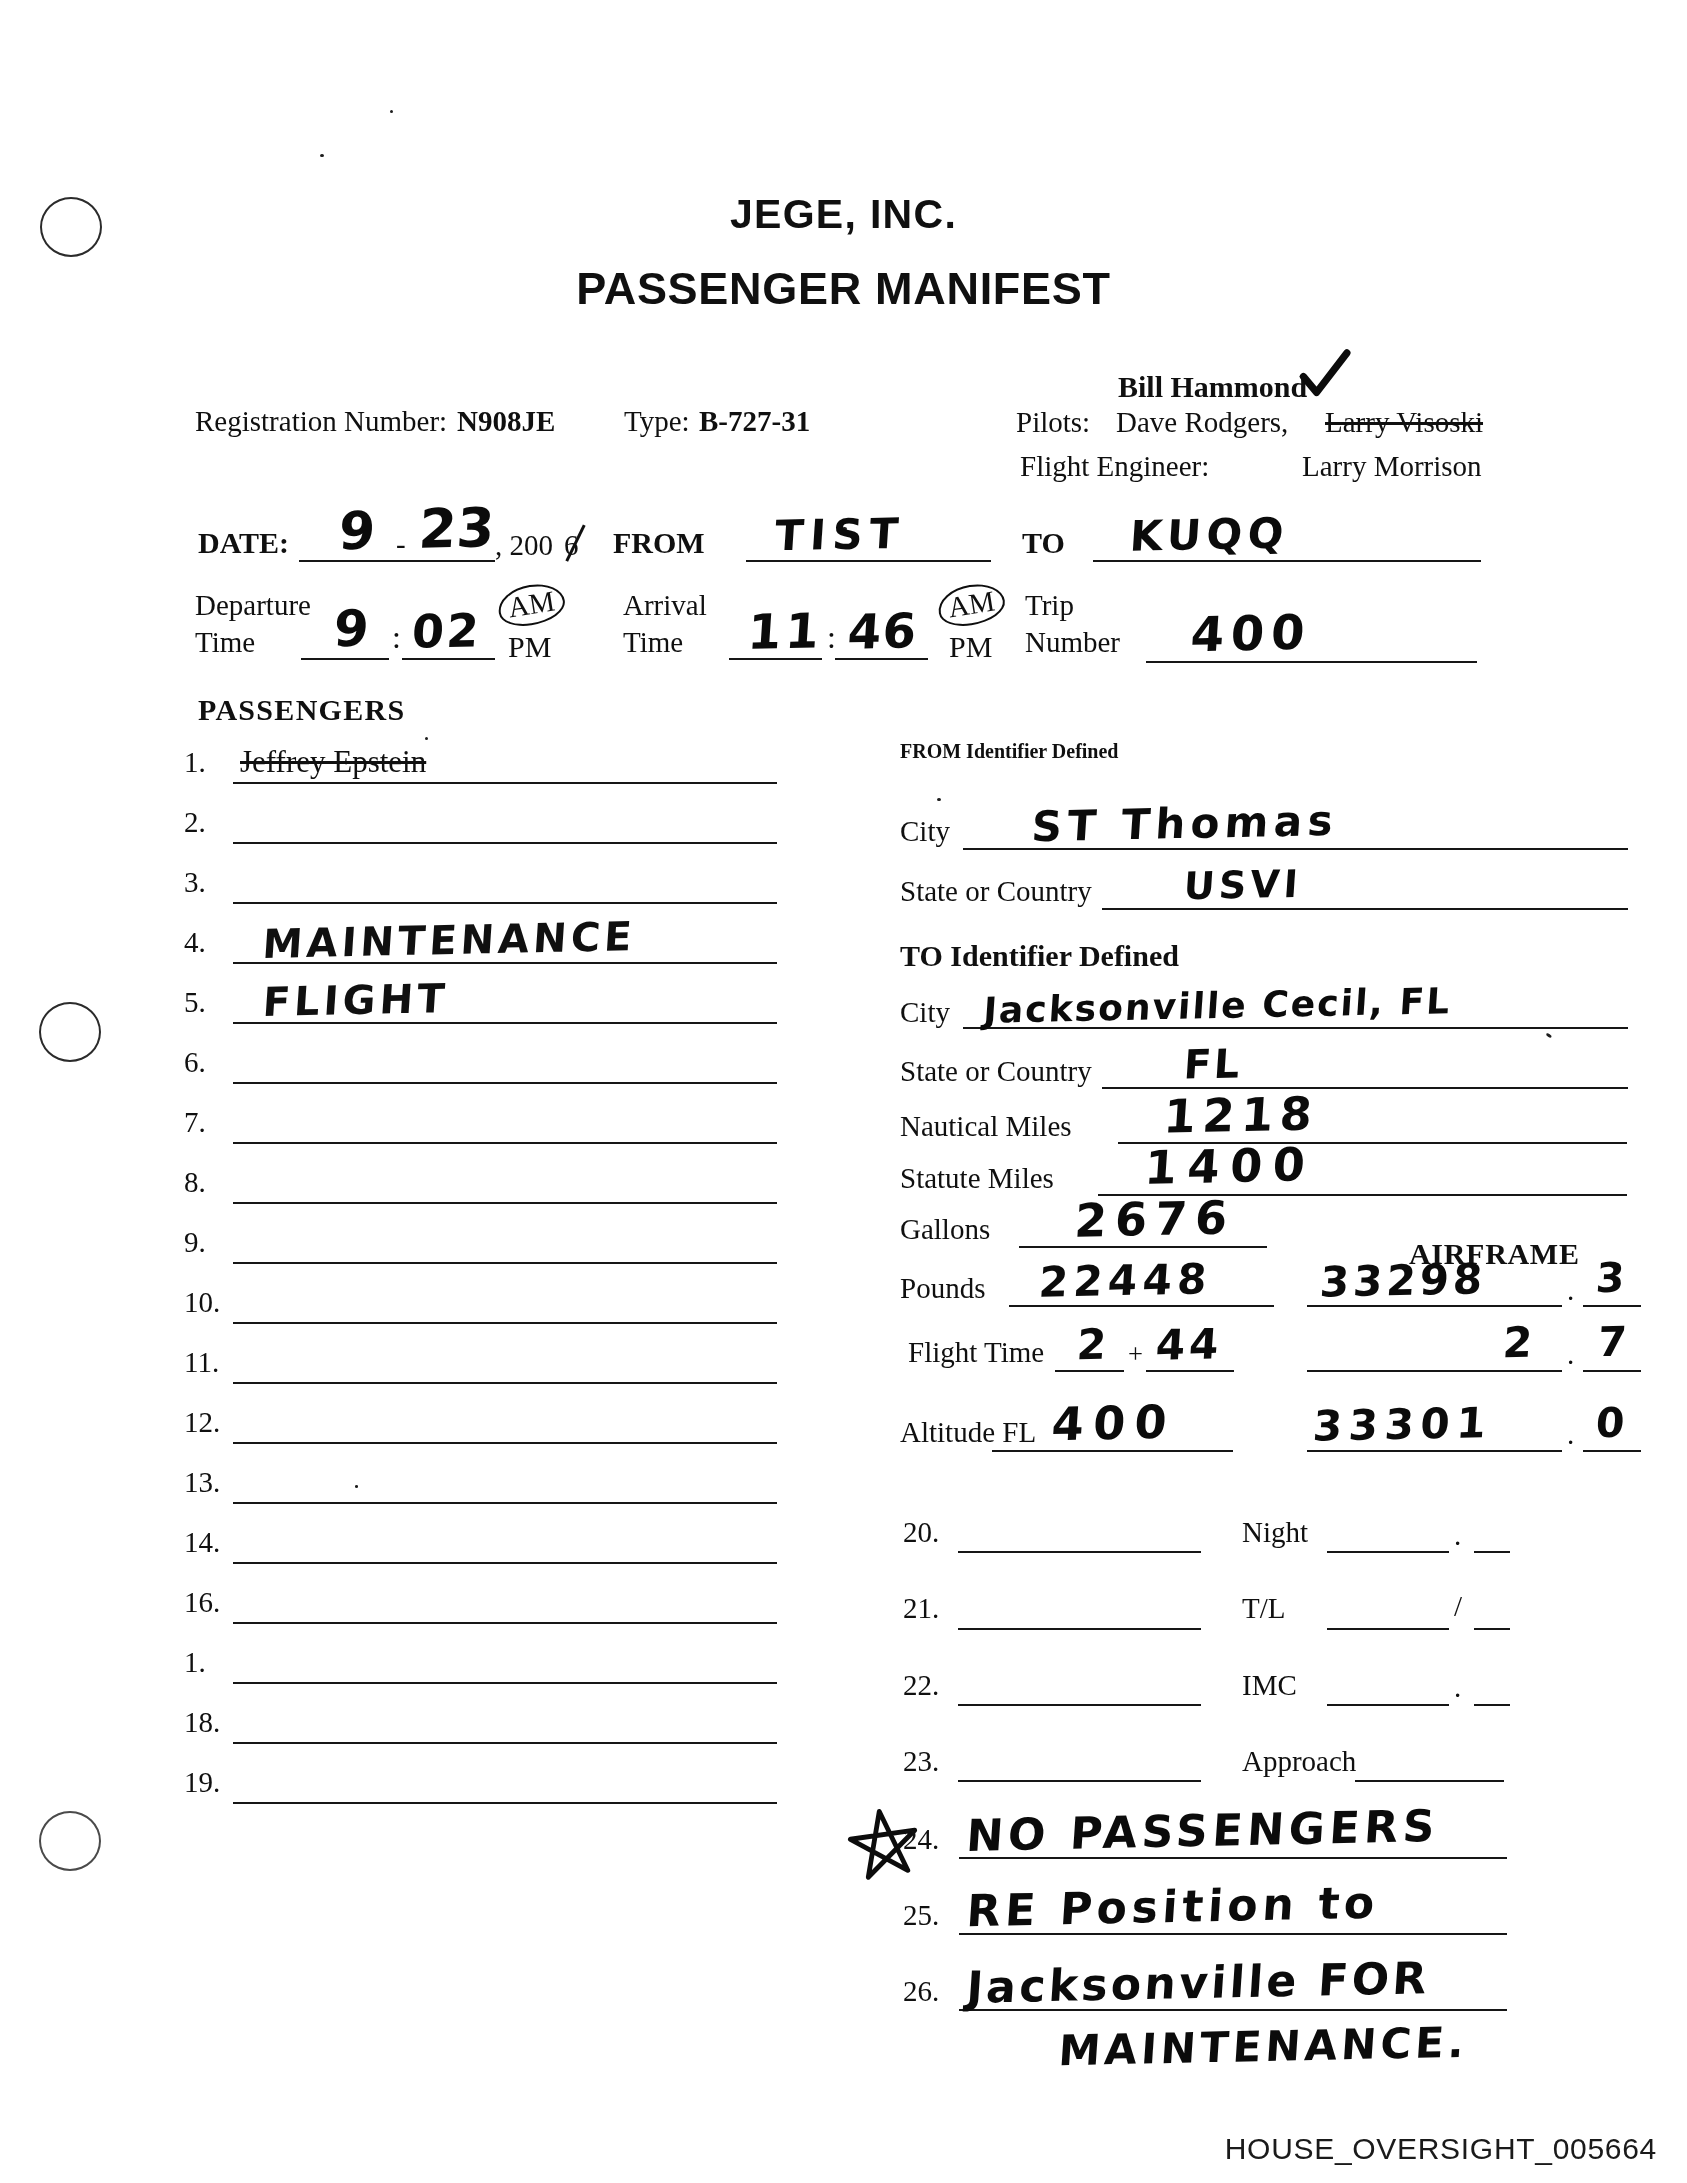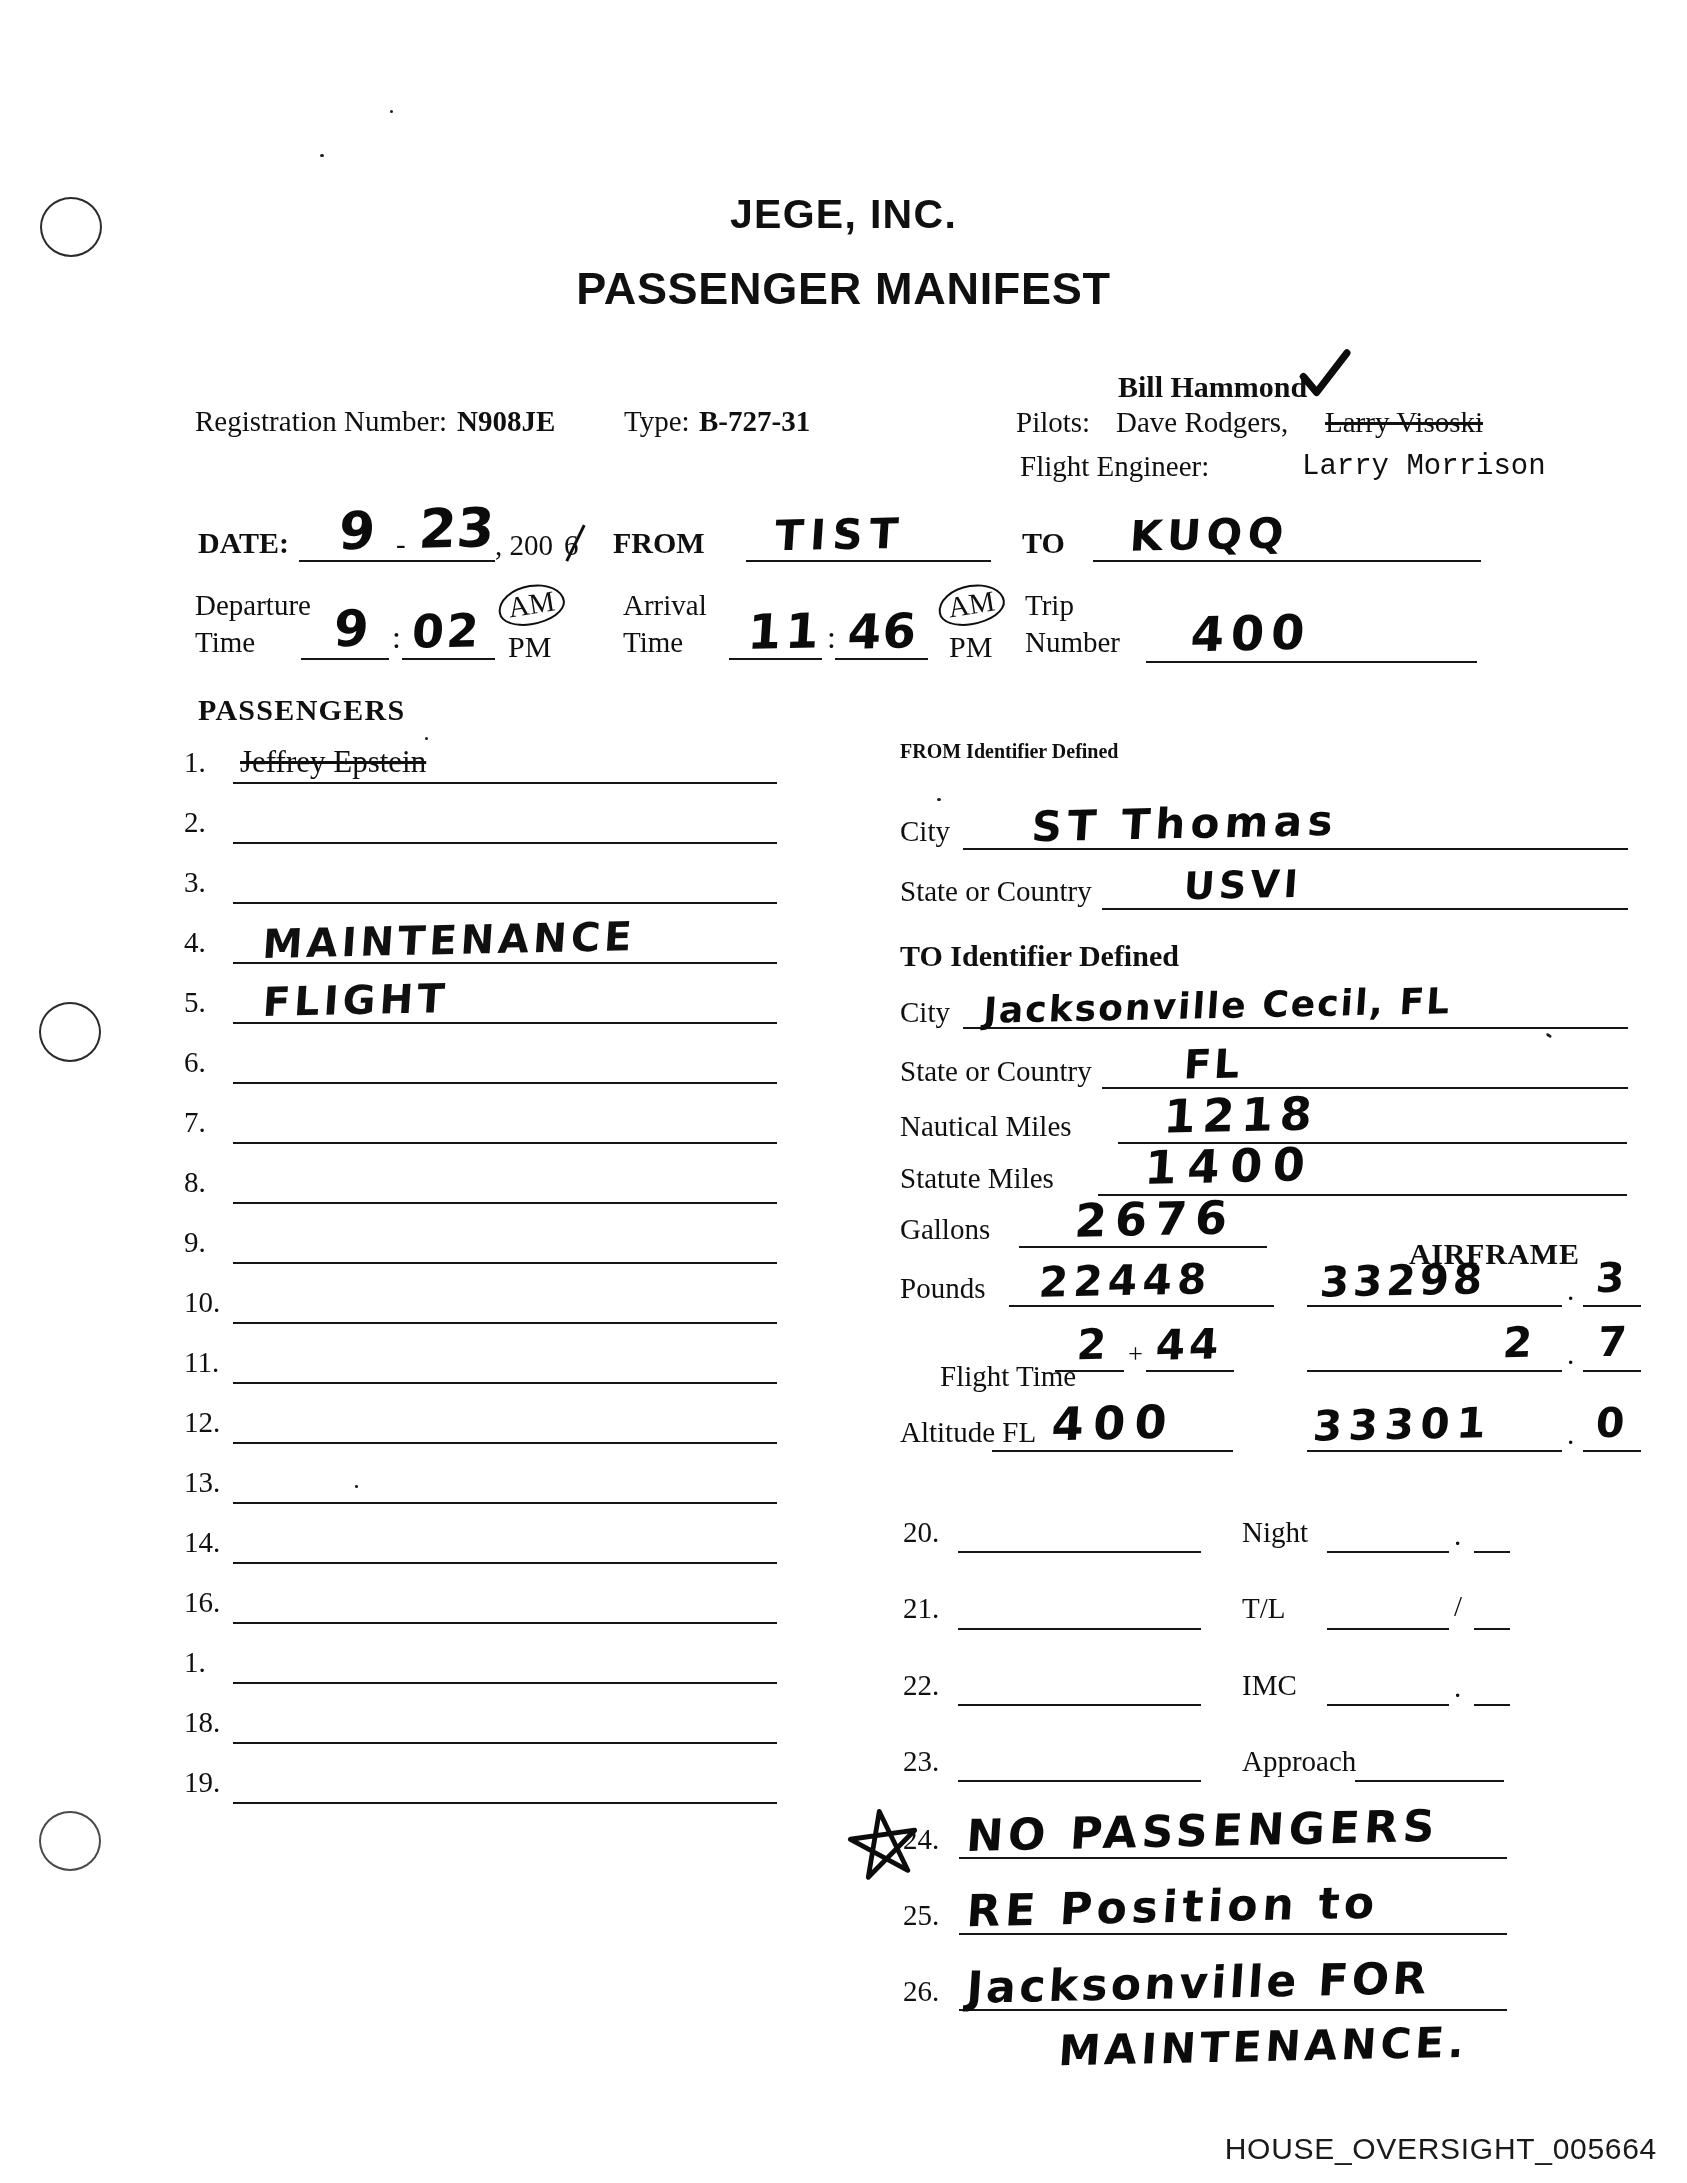--- a/index.html
+++ b/index.html
@@ -55,21 +55,21 @@
   <div class="t b" style="left:1118px;top:370px;font-size:30px;">Bill Hammond</div>
   <svg style="left:1298px;top:349px;" width="53" height="50" viewBox="0 0 80 76">
     <path d="M8 42 L28 66 L74 6" fill="none" stroke="#0c0c0c" stroke-width="11" stroke-linecap="round" stroke-linejoin="round"></path>
   </svg>
 
   <div class="t" style="left:1016px;top:406px;">Pilots:</div>
   <div class="t" style="left:1116px;top:406px;">Dave Rodgers,</div>
   <div class="t strike" style="left:1325px;top:406px;">Larry Visoski</div>
 
   <div class="t" style="left:1020px;top:450px;">Flight Engineer:</div>
-  <div class="t" style="left:1302px;top:450px;font-family:Liberation Mono, monospace;">Larry Morrison</div>
+  <div class="t" style="left:1302px;top:450px;">Larry Morrison</div>
 
   <div class="t b" style="left:198px;top:526px;font-size:30px;">DATE:</div>
   <div class="ln" style="left:299px;top:560px;width:196px;"></div>
   <div class="hw" style="left:339px;top:505px;font-size:52px;">9</div>
   <div class="t" style="left:396px;top:528px;">-</div>
   <div class="hw" style="left:419px;top:502px;font-size:54px;">23</div>
   <div class="t" style="left:495px;top:529px;">, 200</div>
   <div class="t" style="left:564px;top:529px;">6</div>
   <div style="position:absolute;left:574px;top:523px;width:2.6px;height:40px;background:#101010;transform:rotate(26deg);"></div>
 
@@ -249,21 +249,21 @@
 
   <div class="t" style="left:900px;top:1272px;">Pounds</div>
   <div class="ln" style="left:1009px;top:1305px;width:265px;"></div>
   <div class="hw" style="left:1039px;top:1260px;font-size:42px;letter-spacing:5.3px;">22448</div>
   <div class="ln" style="left:1307px;top:1305px;width:255px;"></div>
   <div class="hw" style="left:1320px;top:1260px;font-size:42px;letter-spacing:4px;">33298</div>
   <div class="t" style="left:1567px;top:1274px;">.</div>
   <div class="ln" style="left:1583px;top:1305px;width:58px;"></div>
   <div class="hw" style="left:1596px;top:1258px;font-size:41px;">3</div>
 
-  <div class="t" style="left:940px;top:1336px;margin-top:24px;">Flight Time</div>
+  <div class="t" style="left:908px;top:1336px;">Flight Time</div>
   <div class="ln" style="left:1055px;top:1370px;width:69px;"></div>
   <div class="hw" style="left:1077px;top:1324px;font-size:42px;">2</div>
   <div class="t" style="left:1128px;top:1339px;font-size:26.5px;">+</div>
   <div class="ln" style="left:1146px;top:1370px;width:88px;"></div>
   <div class="hw" style="left:1156px;top:1324px;font-size:42px;letter-spacing:4px;">44</div>
   <div class="ln" style="left:1307px;top:1370px;width:255px;"></div>
   <div class="hw" style="left:1503px;top:1322px;font-size:42px;">2</div>
   <div class="t" style="left:1567px;top:1338px;">.</div>
   <div class="ln" style="left:1583px;top:1370px;width:58px;"></div>
   <div class="hw" style="left:1598px;top:1322px;font-size:41px;">7</div>

